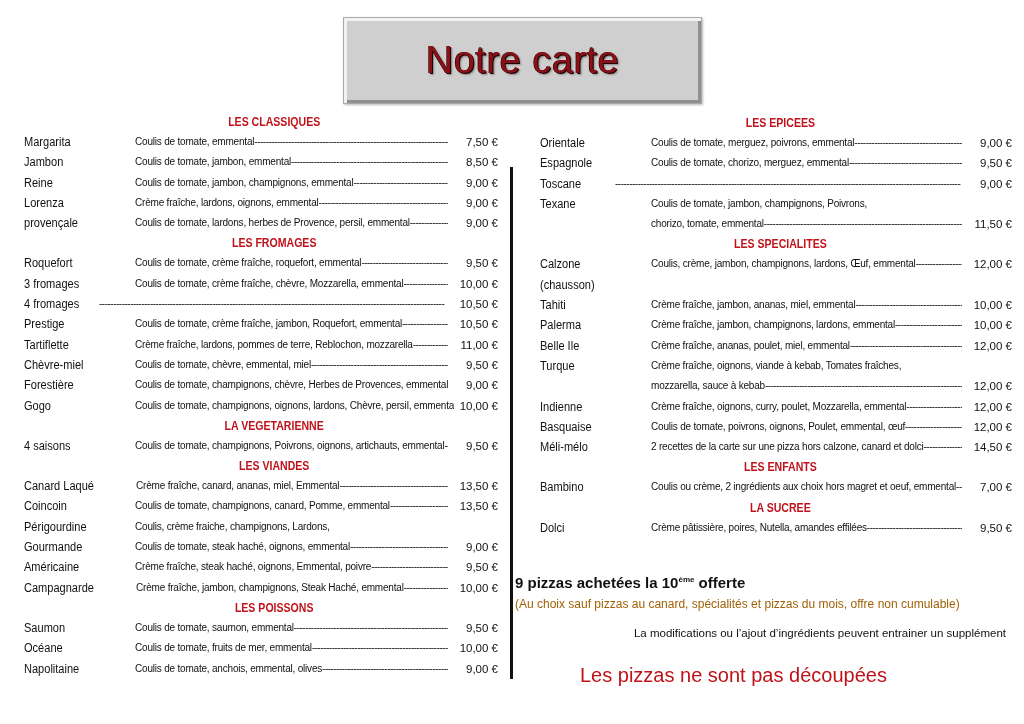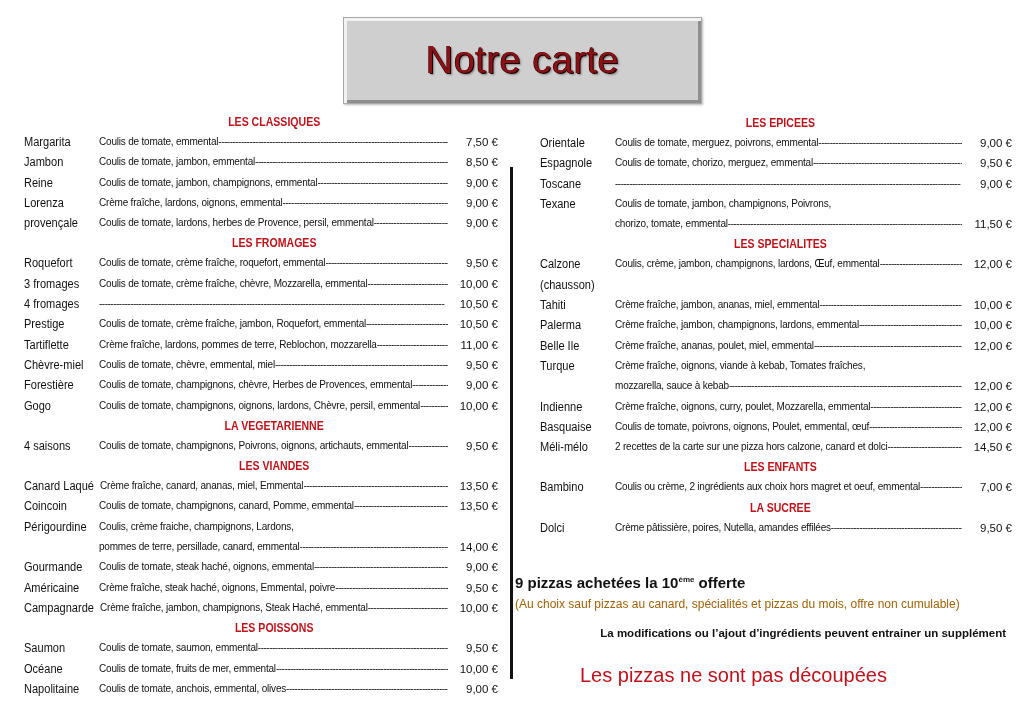--- a/index.html
+++ b/index.html
@@ -34,37 +34,37 @@
     .col-right .section-title { padding-left: 10px; }
     .row { display: flex; align-items: flex-start; height: 20.3px; }
     .name {
       flex: 0 0 75px; font-size: 12px; line-height: 20px; white-space: nowrap;
       transform-origin: left; transform: scaleX(0.92);
     }
     .desc {
       flex: 1 1 auto; font-size: 10px; line-height: 20px; white-space: nowrap; overflow: hidden;
       letter-spacing: -0.2px; display: flex;
     }
-    .desc .txt { flex: 0 0 auto; }
+    .desc .txt { flex: 0 0 auto; margin-left: 36px; }
     .desc .dots {
       flex: 1 1 auto; overflow: hidden; white-space: nowrap; letter-spacing: -0.5px; color: #222;
       margin-right: 6px;
     }
     .desc .dots::before {
       content: "--------------------------------------------------------------------------------------------------------------------------";
     }
     .price { flex: 0 0 44px; text-align: right; font-size: 11.5px; line-height: 20px; white-space: nowrap; }
     .col-right .name { flex: 0 0 75px; }
     .promo {
       position: absolute; left: 515px; width: 500px; text-align: left;
     }
     .promo-offer { top: 574px; font-size: 15px; font-weight: bold; color: #111; }
     .promo-offer sup { font-size: 8px; }
     .promo-note { top: 597px; font-size: 12px; color: #a16207; }
-    .promo-supp { top: 627px; left: 560px; width: 446px; text-align: right; font-size: 11.5px; font-weight: bold; color: #111; }
+    .promo-supp { top: 627px; left: 560px; width: 446px; text-align: right; font-size: 11.5px; font-weight: normal; color: #111; }
     .promo-cut { top: 664px; left: 580px; width: 380px; font-size: 20px; color: #c0121a; }
   </style>
 </head>
 <body>
 
 <div class="title-box">
   <h1>Notre carte</h1>
 </div>
 
 <div class="col col-left" id="col-left">
@@ -200,28 +200,20 @@
       <span class="price">13,50 €</span>
     </div>
     <div class="row">
       <span class="name">Périgourdine</span>
       <span class="desc">
         <span class="txt">Coulis, crème fraiche, champignons, Lardons,</span>
       </span>
       <span class="price"></span>
     </div>
     <div class="row">
-      <span class="name"></span>
-      <span class="desc">
-        <span class="txt">pommes de terre, persillade, canard, emmental </span>
-        <span class="dots"></span>
-      </span>
-      <span class="price">14,00 €</span>
-    </div>
-    <div class="row">
       <span class="name">Gourmande</span>
       <span class="desc">
         <span class="txt">Coulis de tomate, steak haché, oignons, emmental</span>
         <span class="dots"></span>
       </span>
       <span class="price">9,00 €</span>
     </div>
     <div class="row">
       <span class="name">Américaine</span>
       <span class="desc">

